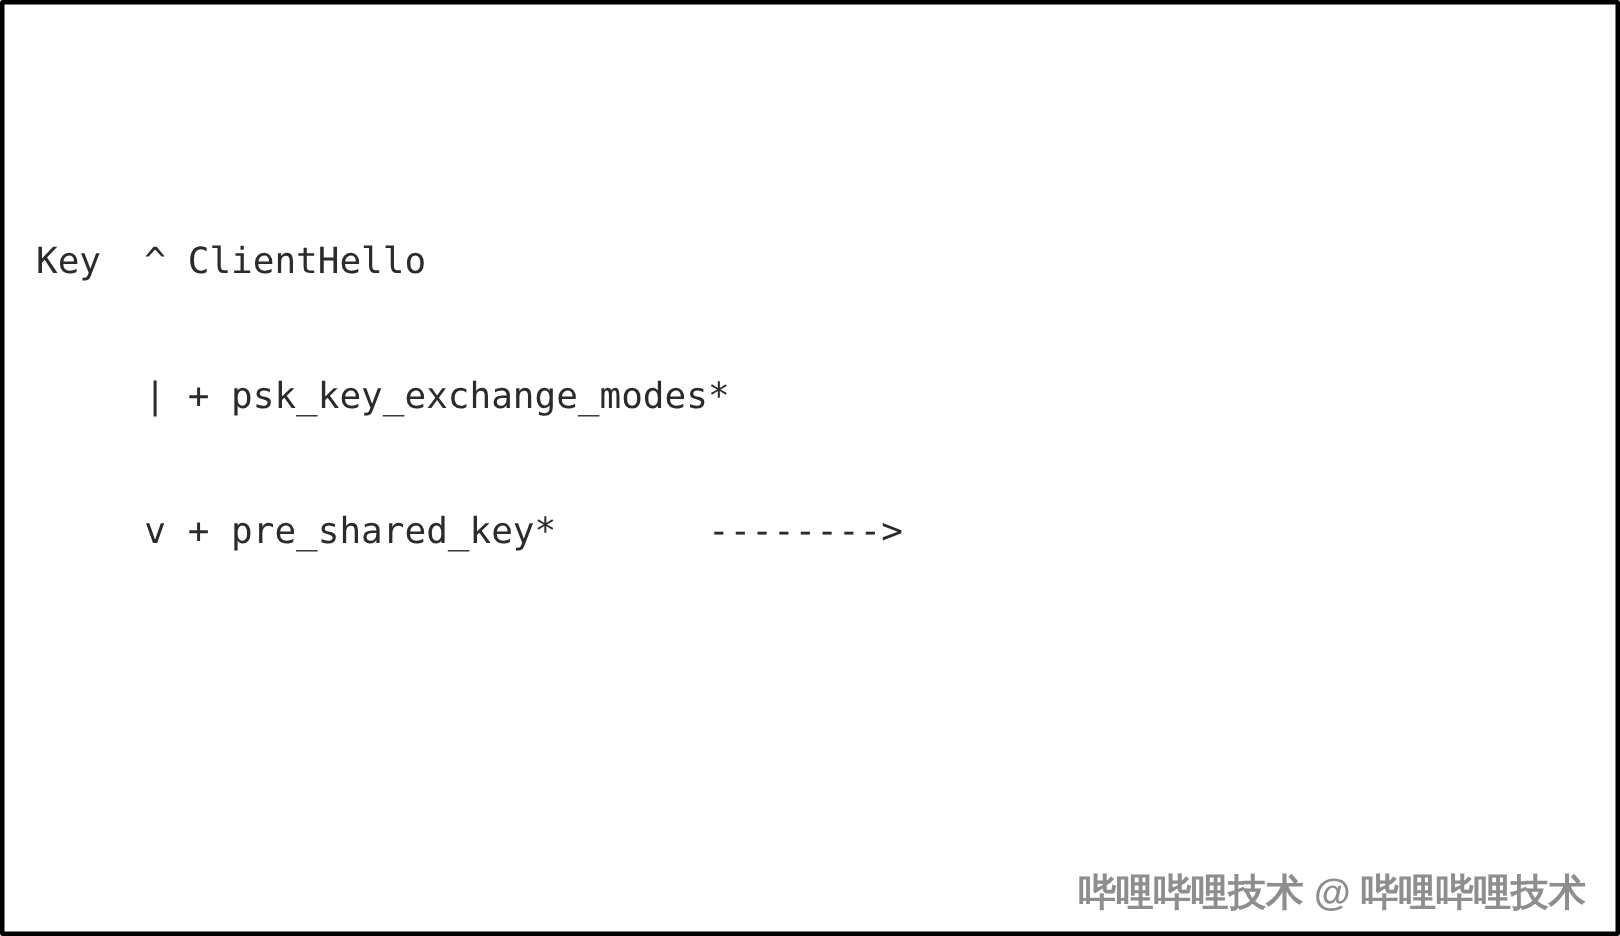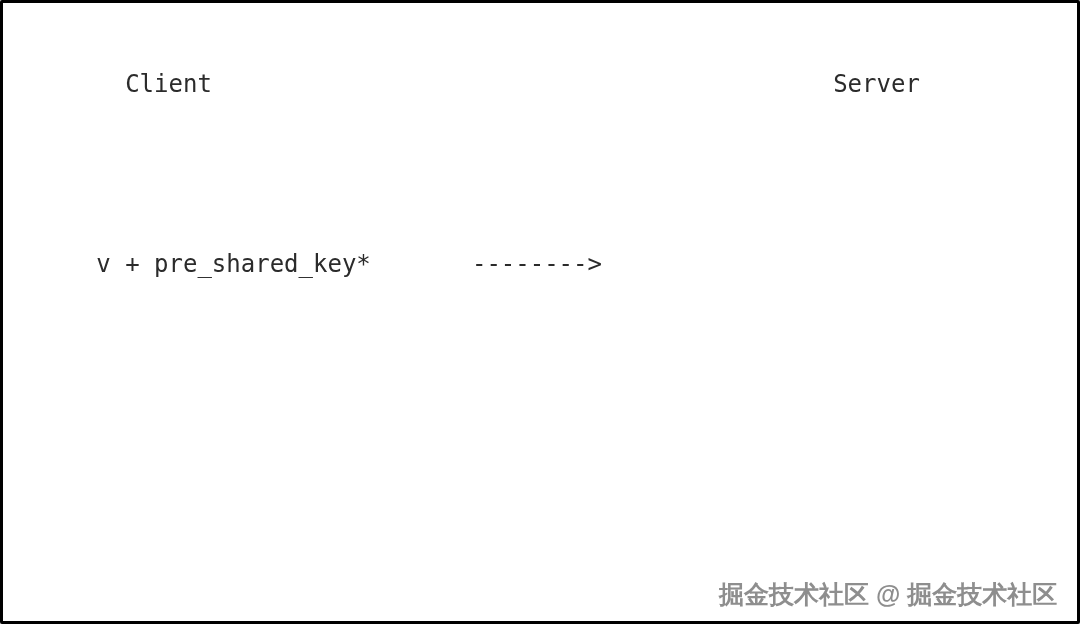--- a/index.html
+++ b/index.html
@@ -51,31 +51,32 @@
     text-shadow: 2px 2px 0 rgba(255,255,255,0.95), 1px 1px 0 rgba(255,255,255,0.9);
     white-space: nowrap;
     pointer-events: none;
   }
 </style>
 </head>
 <body>
 
 <div class="frame">
   <div class="art">
-    <div class="line">       Client                                           Server</div>
     <div class="line"></div>
+    <div class="line">Key  ^ ClientHello</div>
+    <div class="line">     | + psk_key_exchange_modes*</div>
     <div class="line">     v + pre_shared_key*       --------&gt;</div>
     
     
     
     
     
     
     
     
     
     
     
     
     
   </div>
-  <div class="watermark">掘金技术社区 @ 掘金技术社区</div>
+  <div class="watermark">哔哩哔哩技术 @ 哔哩哔哩技术</div>
 </div>
 
 </body></html>

